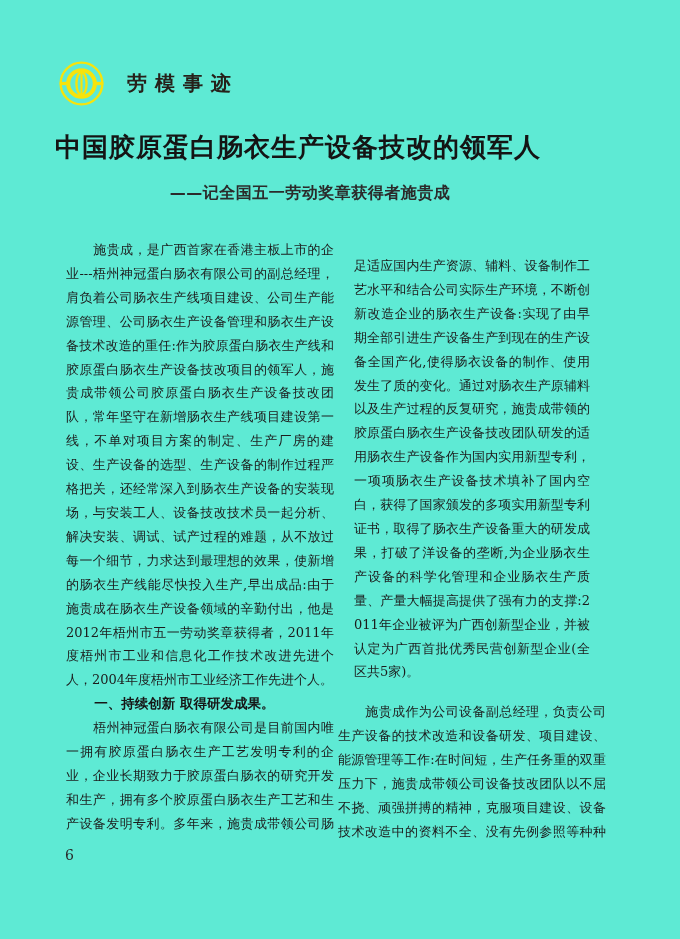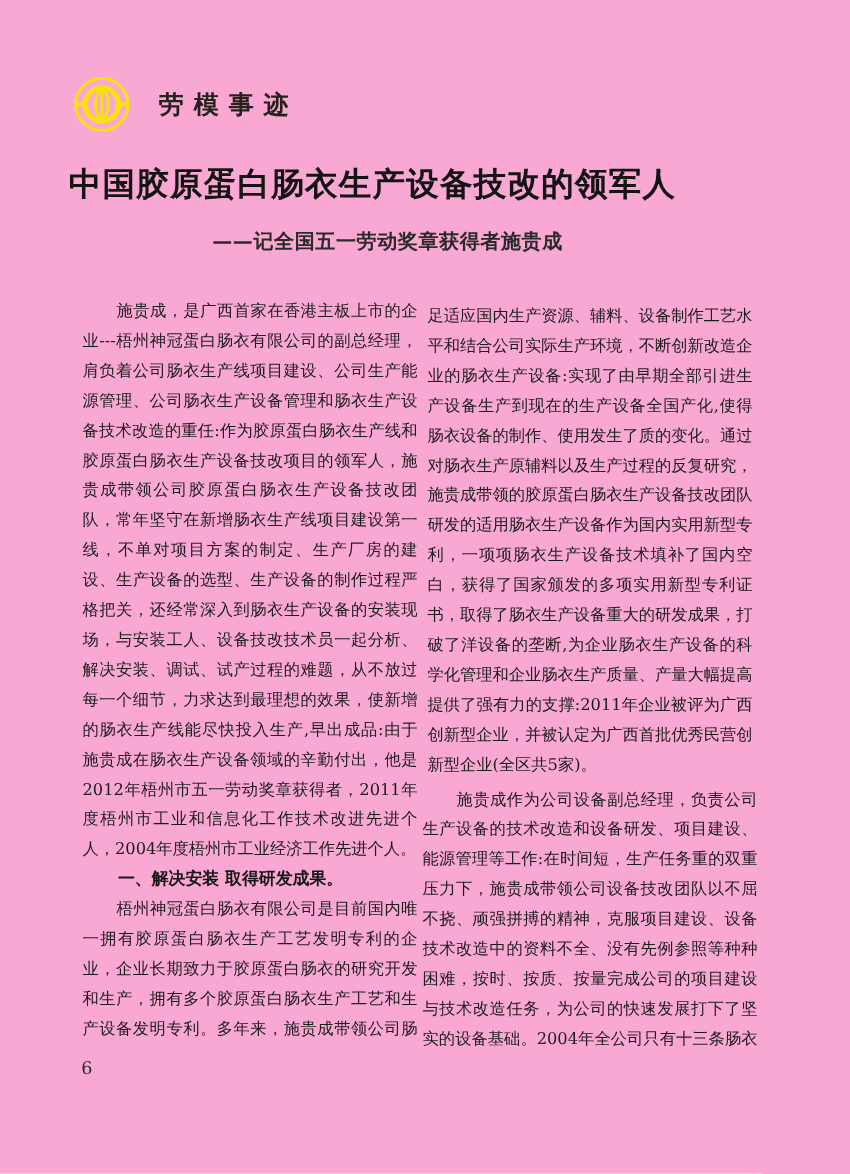--- a/index.html
+++ b/index.html
@@ -4,21 +4,21 @@
 <style>
   html, body { margin: 0; padding: 0; }
   body {
     width: 680px; height: 939px;
     background: #ffffff;
     font-family: "DejaVu Serif", "Liberation Serif", serif;
     color: #1c1c1c;
     position: relative;
     overflow: hidden;
   }
-  .page { position: absolute; inset: 0; background: #f9a8d4; }
+  .page { position: absolute; inset: 0; background: #5eead4; }
 
   
   .masthead {
     position: absolute; left: 58px; top: 60px;
     display: flex; align-items: center;
   }
   .emblem { width: 47px; height: 47px; display: block; }
   .masthead-label {
     margin-left: 22px;
     font-size: 20px;
@@ -56,21 +56,21 @@
   .col {
     width: 268px; height: 100%;
     overflow: hidden;
     text-align: justify;
     font-size: 13px;
     line-height: 23.9px;
     word-break: break-all;
     color: #1c1c1c;
   }
   .blk-para   { margin: 0; text-indent: 2.1em; }
-  .blk-cont   { margin: 4px; text-indent: 0; }
+  .blk-cont   { margin: 16px; text-indent: 0; }
   .blk-heading {
     margin: 0;
     text-indent: 2.1em;
     font-family: "DejaVu Sans", "Liberation Sans", sans-serif;
     font-weight: bold;
     font-size: 13.5px;
     line-height: 23.9px;
     color: #161616;
   }
 
@@ -99,21 +99,21 @@
   </div>
 
   <div class="article-title">中国胶原蛋白肠衣生产设备技改的领军人</div>
 
   <div class="article-subtitle">——记全国五一劳动奖章获得者施贵成</div>
 
   <div class="body-area">
 
     <div class="col">
       <p class="blk-para">施贵成，是广西首家在香港主板上市的企业---梧州神冠蛋白肠衣有限公司的副总经理，肩负着公司肠衣生产线项目建设、公司生产能源管理、公司肠衣生产设备管理和肠衣生产设备技术改造的重任:作为胶原蛋白肠衣生产线和胶原蛋白肠衣生产设备技改项目的领军人，施贵成带领公司胶原蛋白肠衣生产设备技改团队，常年坚守在新增肠衣生产线项目建设第一线，不单对项目方案的制定、生产厂房的建设、生产设备的选型、生产设备的制作过程严格把关，还经常深入到肠衣生产设备的安装现场，与安装工人、设备技改技术员一起分析、解决安装、调试、试产过程的难题，从不放过每一个细节，力求达到最理想的效果，使新增的肠衣生产线能尽快投入生产,早出成品:由于施贵成在肠衣生产设备领域的辛勤付出，他是2012年梧州市五一劳动奖章获得者，2011年度梧州市工业和信息化工作技术改进先进个人，2004年度梧州市工业经济工作先进个人。</p>
-      <p class="blk-heading">一、解决安装 取得研发成果。</p>
+      <p class="blk-heading">一、持续创新 取得研发成果。</p>
       <p class="blk-para">梧州神冠蛋白肠衣有限公司是目前国内唯一拥有胶原蛋白肠衣生产工艺发明专利的企业，企业长期致力于胶原蛋白肠衣的研究开发和生产，拥有多个胶原蛋白肠衣生产工艺和生产设备发明专利。多年来，施贵成带领公司肠衣生产设备技改团队，深入研究,不盲目崇拜引进的国外生产设备，坚持对引进设备进行消化吸收和改造，立</p>
     </div>
 
     <div class="col">
       <p class="blk-cont">足适应国内生产资源、辅料、设备制作工艺水平和结合公司实际生产环境，不断创新改造企业的肠衣生产设备:实现了由早期全部引进生产设备生产到现在的生产设备全国产化,使得肠衣设备的制作、使用发生了质的变化。通过对肠衣生产原辅料以及生产过程的反复研究，施贵成带领的胶原蛋白肠衣生产设备技改团队研发的适用肠衣生产设备作为国内实用新型专利，一项项肠衣生产设备技术填补了国内空白，获得了国家颁发的多项实用新型专利证书，取得了肠衣生产设备重大的研发成果，打破了洋设备的垄断,为企业肠衣生产设备的科学化管理和企业肠衣生产质量、产量大幅提高提供了强有力的支撑:2011年企业被评为广西创新型企业，并被认定为广西首批优秀民营创新型企业(全区共5家)。</p>
       <p class="blk-para">施贵成作为公司设备副总经理，负责公司生产设备的技术改造和设备研发、项目建设、能源管理等工作:在时间短，生产任务重的双重压力下，施贵成带领公司设备技改团队以不屈不挠、顽强拼搏的精神，克服项目建设、设备技术改造中的资料不全、没有先例参照等种种困难，按时、按质、按量完成公司的项目建设与技术改造任务，为公司的快速发展打下了坚实的设备基础。2004年全公司只有十三条肠衣生产线，发展到2012年公司共有各类肠衣生产线280多条.肠衣生产能力由2004年的年产肠衣2.6亿米，发展到</p>
     </div>
 
   </div>
 

